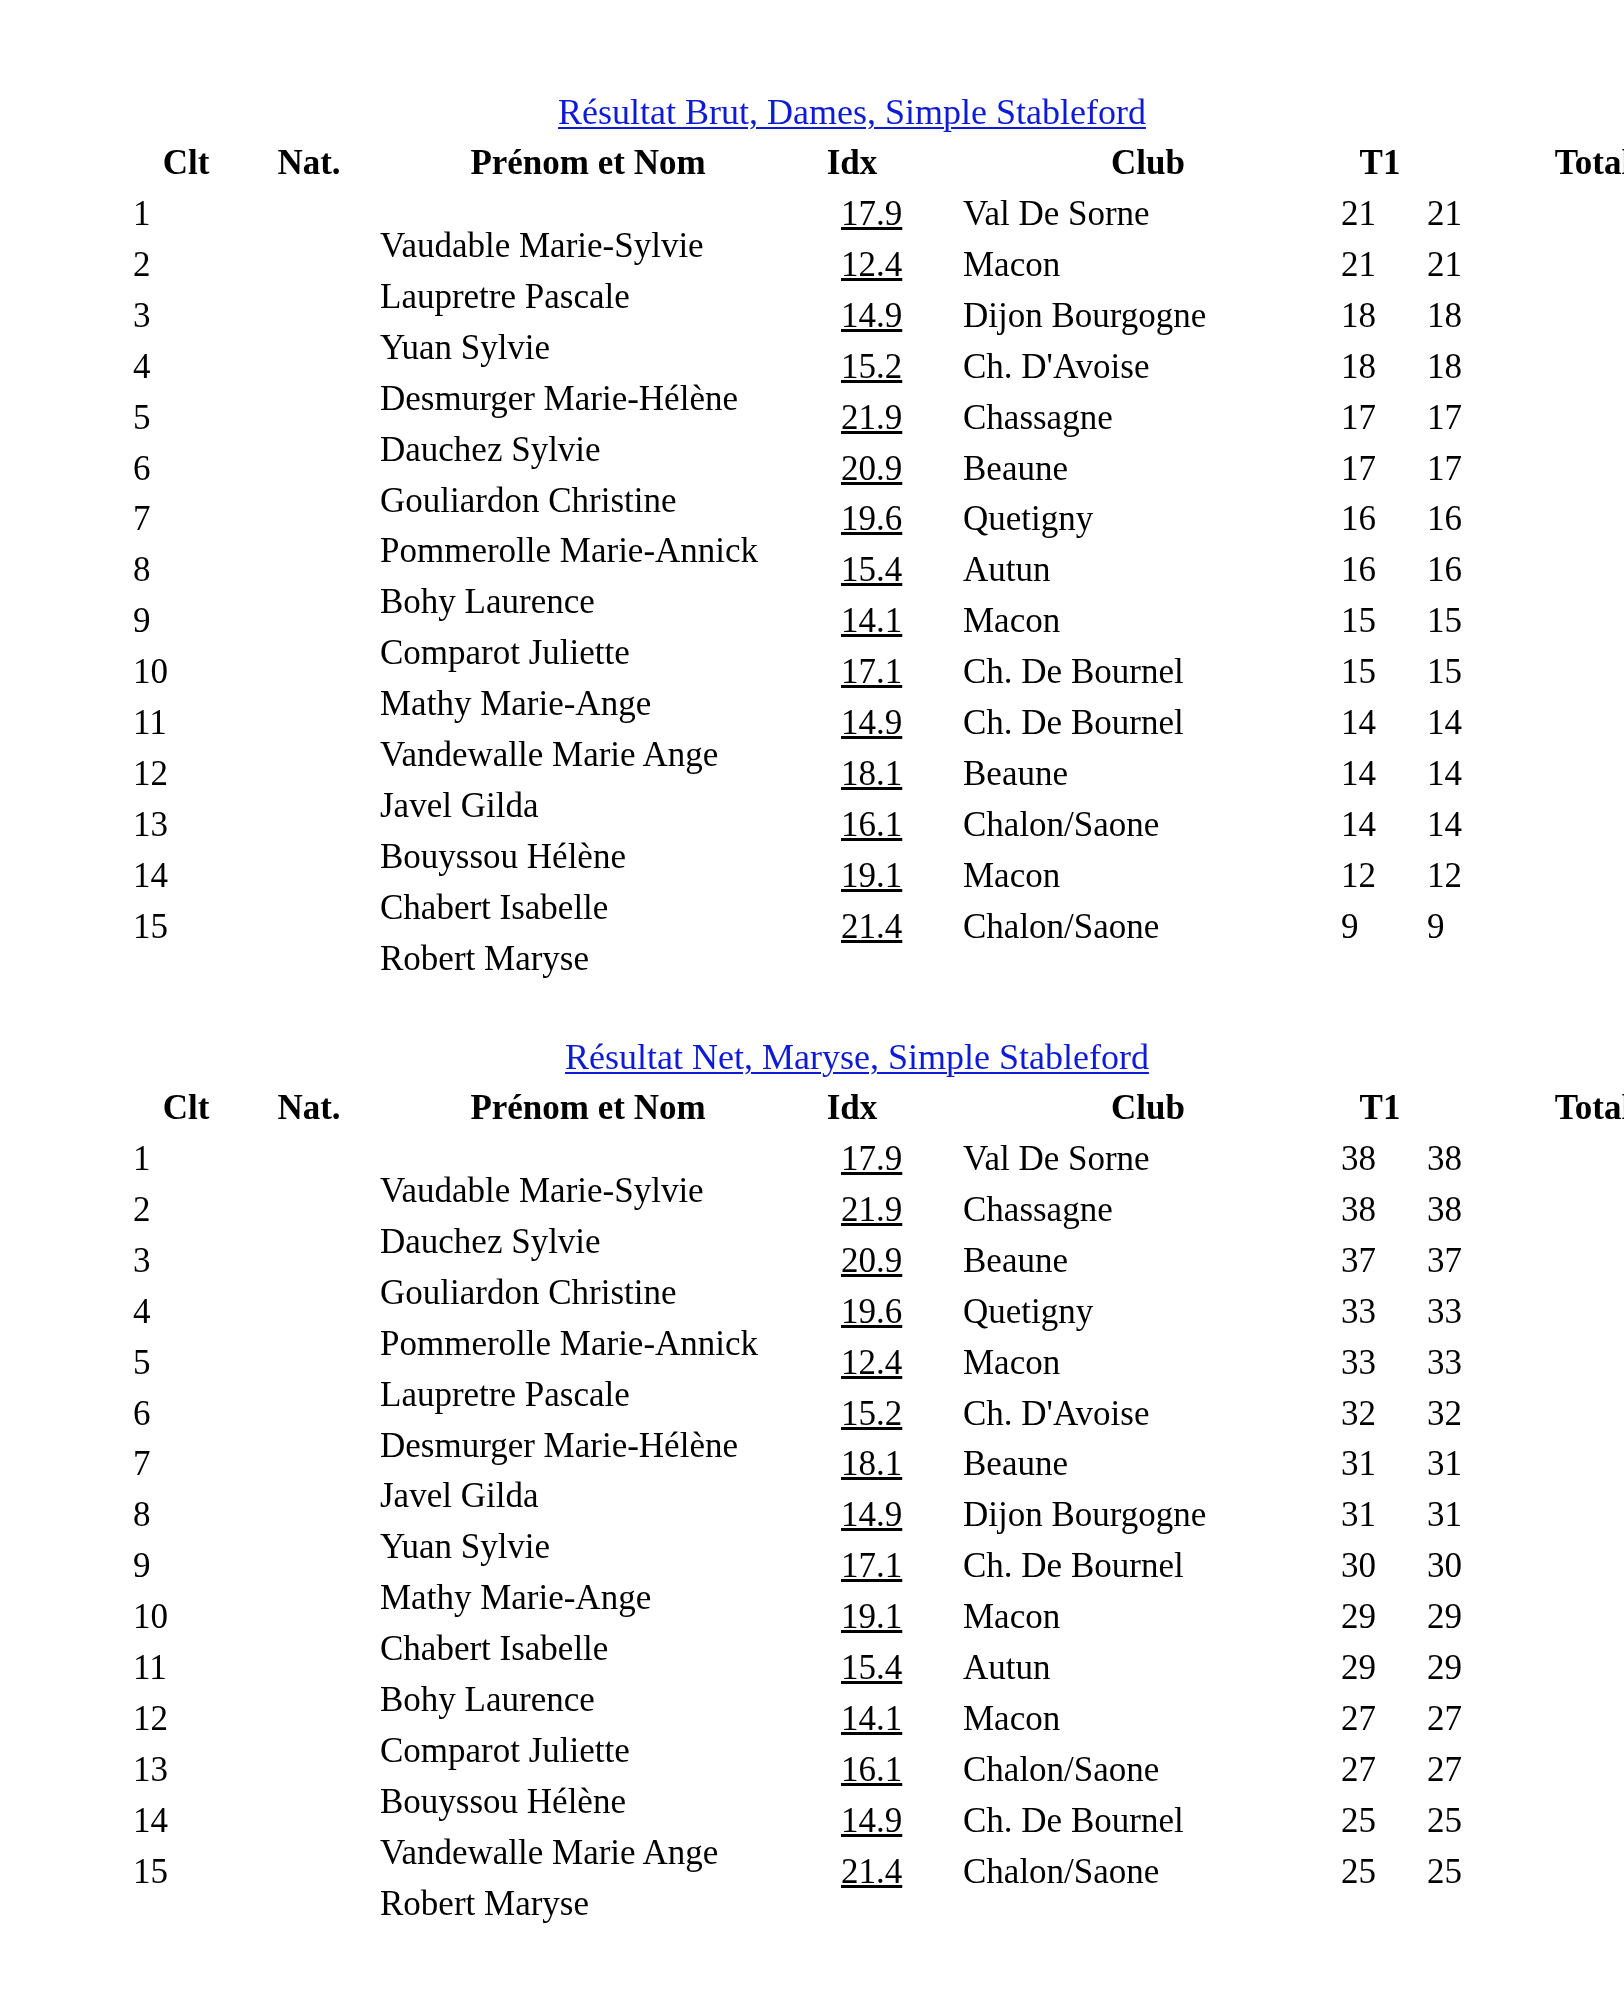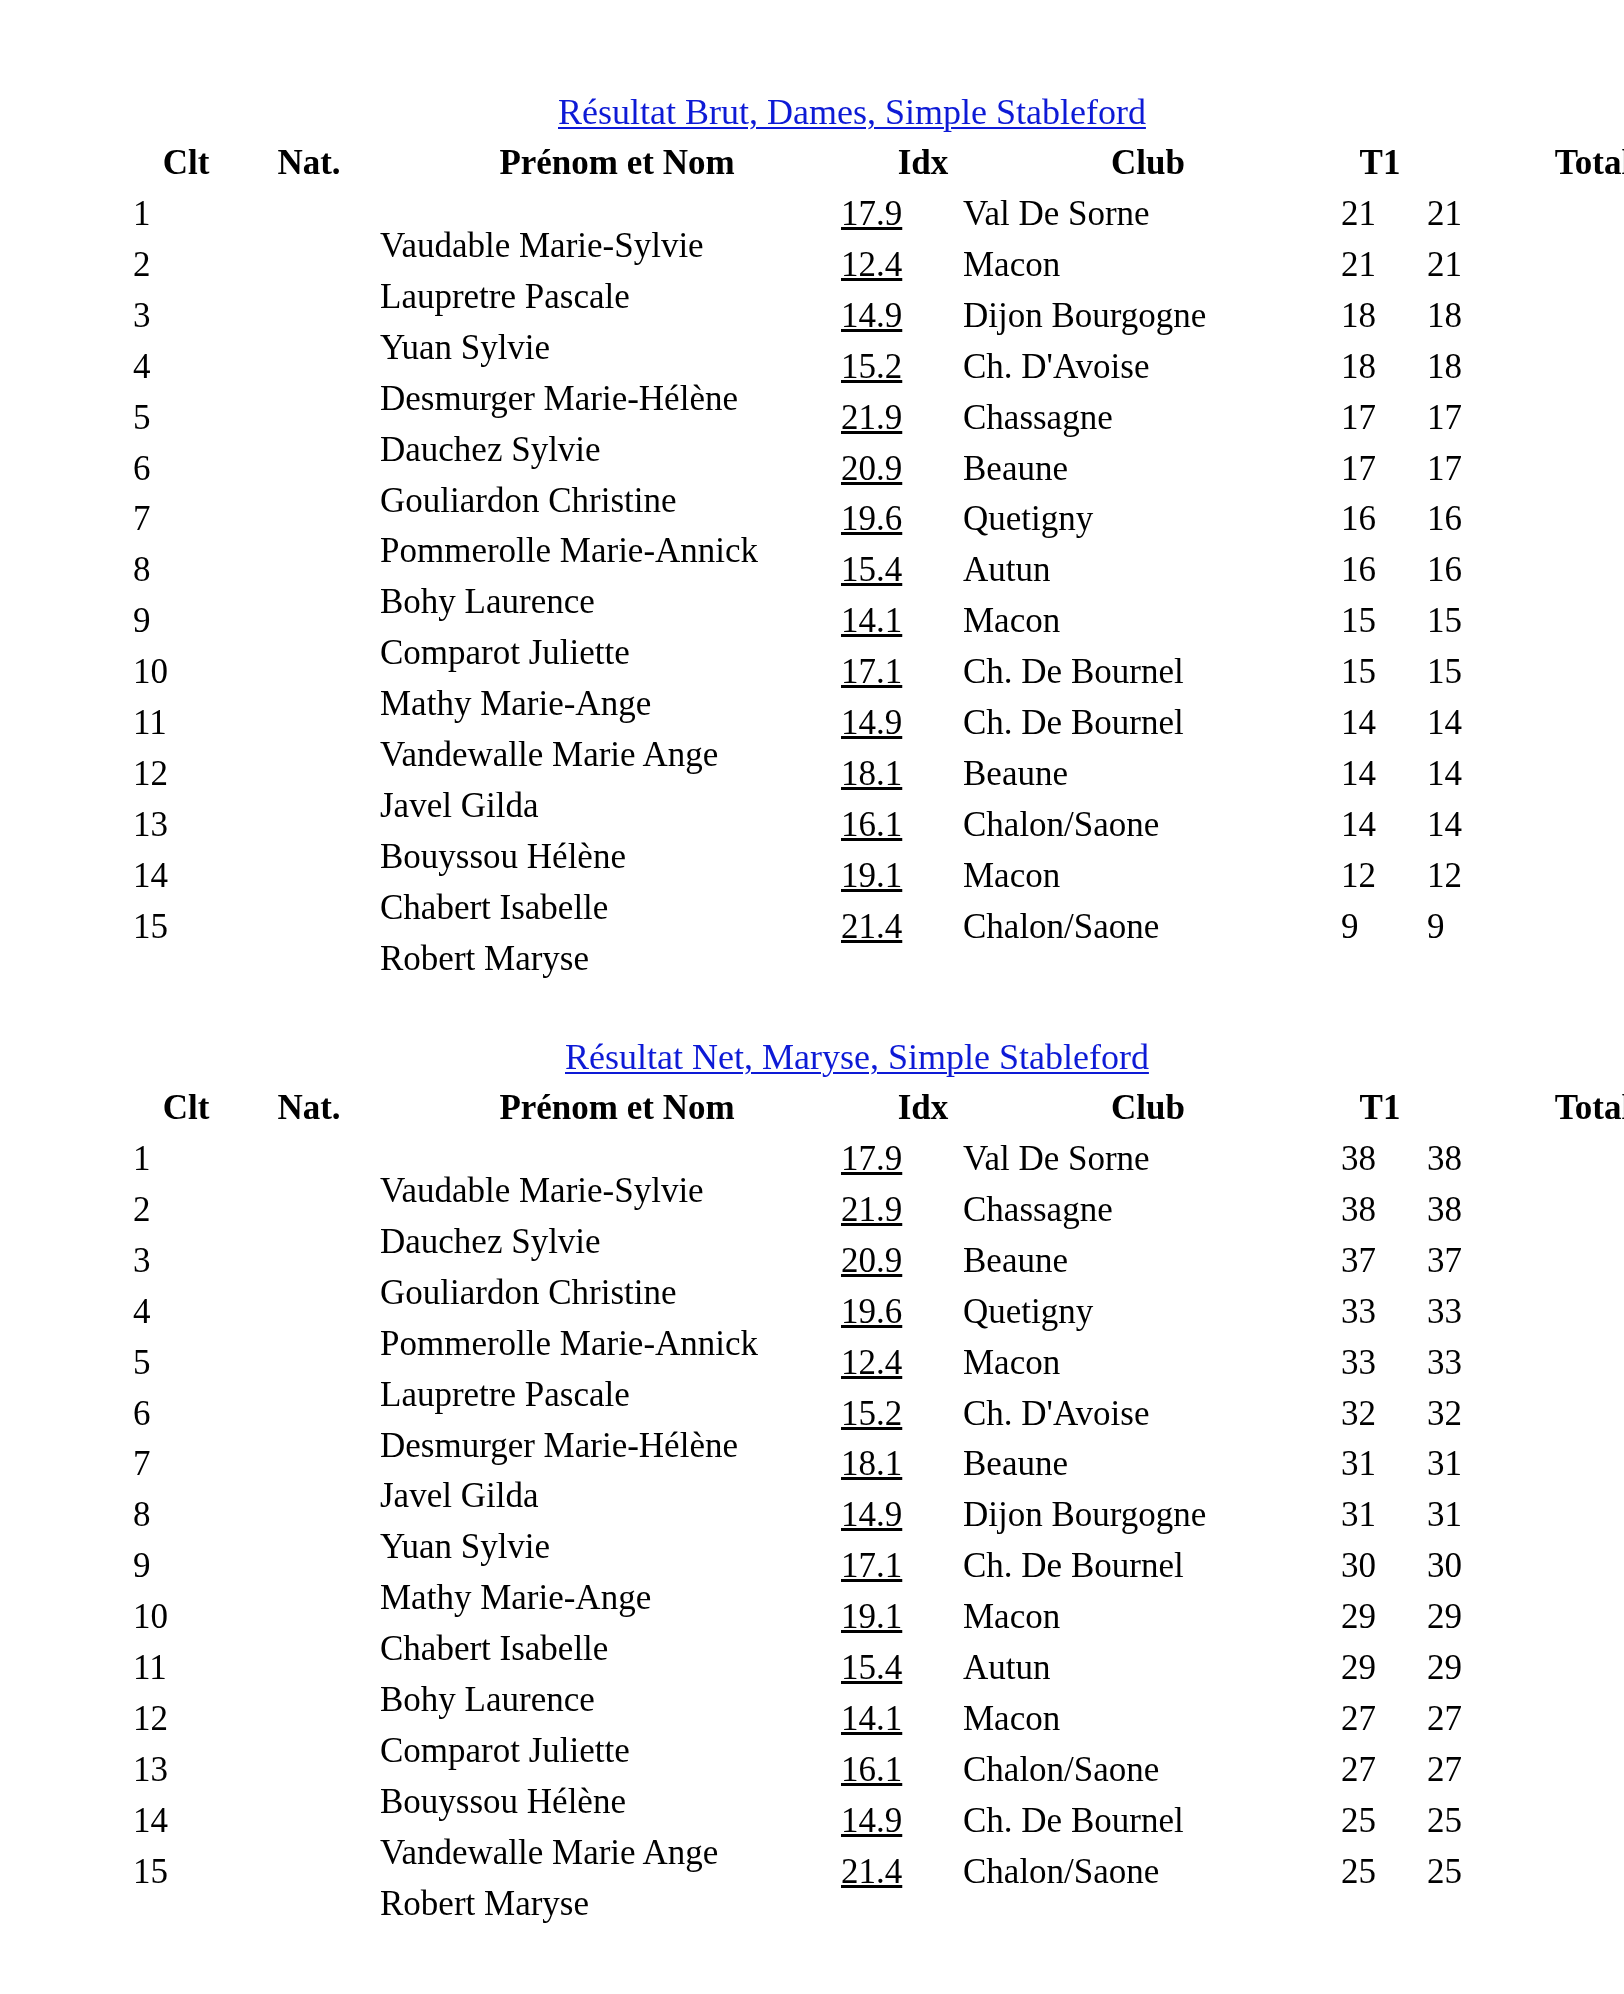--- a/index.html
+++ b/index.html
@@ -55,22 +55,22 @@
   .cell {
     position: absolute;
     top: 0;
   }
   .hdr .cell {
     transform: translateX(-50%);
   }
   
   .h-clt   { left: 186px; }
   .h-nat   { left: 309px; }
-  .h-name  { left: 617px; }
-  .h-idx   { left: 923px; }
+  .h-name  { left: 588px; }
+  .h-idx   { left: 852px; }
   .h-club  { left: 1148px; }
   .h-t1    { left: 1380px; }
   .h-total { left: 1593px; }
   
   .c-clt   { left: 133px; }
   .c-nat   { left: 275px; }
   .c-name  { left: 380px; margin-top: 32px; }
   .c-idx   { left: 841px; text-decoration: underline; }
   .c-club  { left: 963px; }
   .c-t1    { left: 1341px; }

